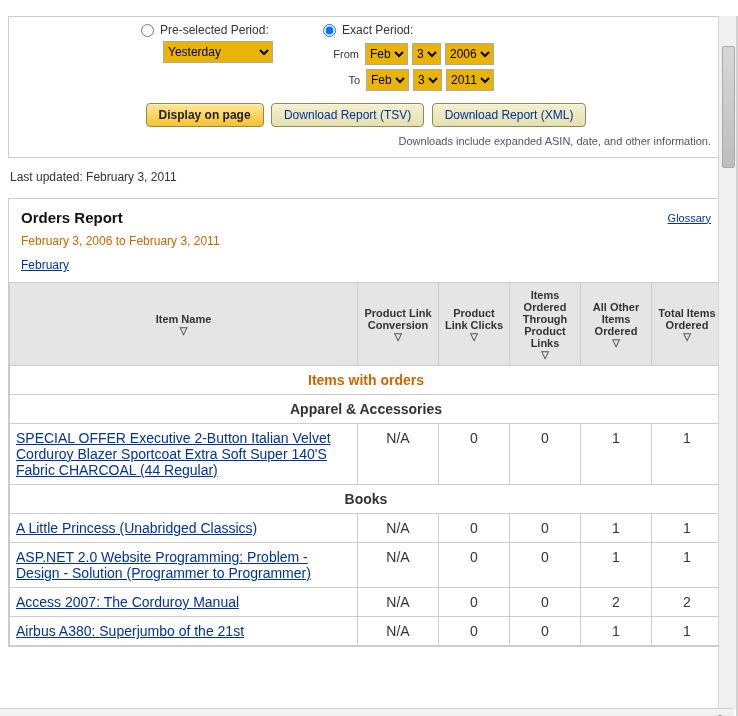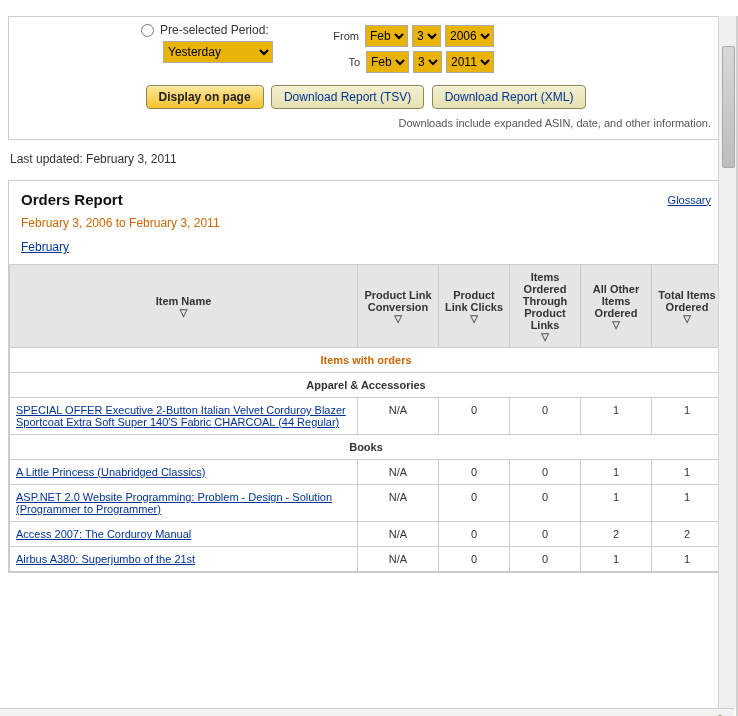--- a/index.html
+++ b/index.html
@@ -125,21 +125,21 @@
     font-size:10px;
     color:#555;
     line-height:8px;
     margin-top:2px;
     cursor:pointer;
   }
   table.report td {
     border: 1px solid #ccc;
     padding: 6px 6px;
     text-align: center;
-    font-size: 11px;
+    font-size: 14px;
     vertical-align: top;
   }
   table.report td.name { text-align: left; }
   table.report td.name a { color: #003399; text-decoration: underline; cursor:pointer; }
   .section-row td {
     background: #fff;
     color: #cc6600;
     font-weight: bold;
     text-align: left;
     font-size: 12px;
@@ -205,20 +205,24 @@
           <label class="radio-lbl">
             <input type="radio" name="period" style="">
             <span>Pre-selected Period:</span>
           </label>
           <select style="width:110px;margin-left:22px;">
             <option>Yesterday</option>
           </select>
         </div>
 
         <div class="radio-col" style="margin-left:30px;">
+          <label class="radio-lbl">
+            <input type="radio" name="period" checked="" style="">
+            <span>Exact Period:</span>
+          </label>
           <div class="date-rows">
             <div class="date-row">
               <span class="lbl">From</span>
               <select><option>Feb</option></select>
               <select><option>3</option></select>
               <select><option>2006</option></select>
             </div>
             <div class="date-row">
               <span class="lbl">To</span>
               <select><option>Feb</option></select>

